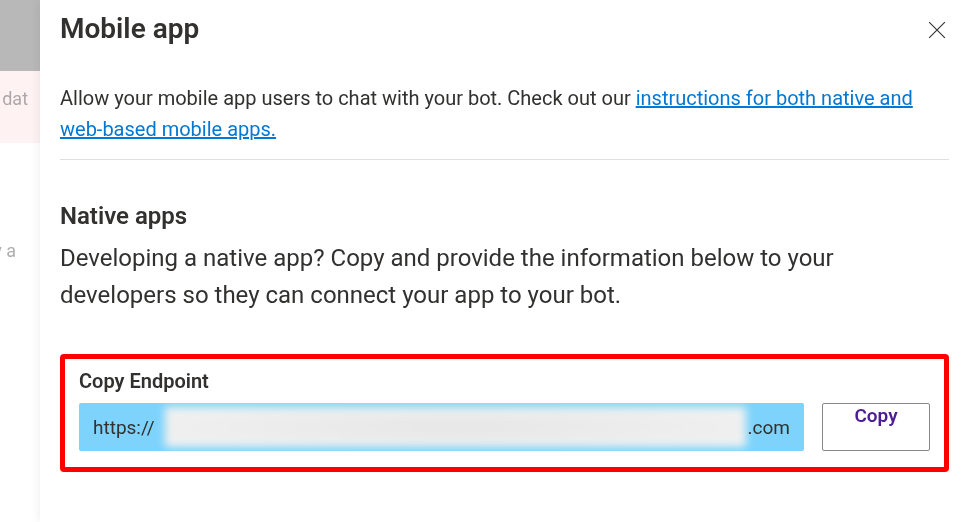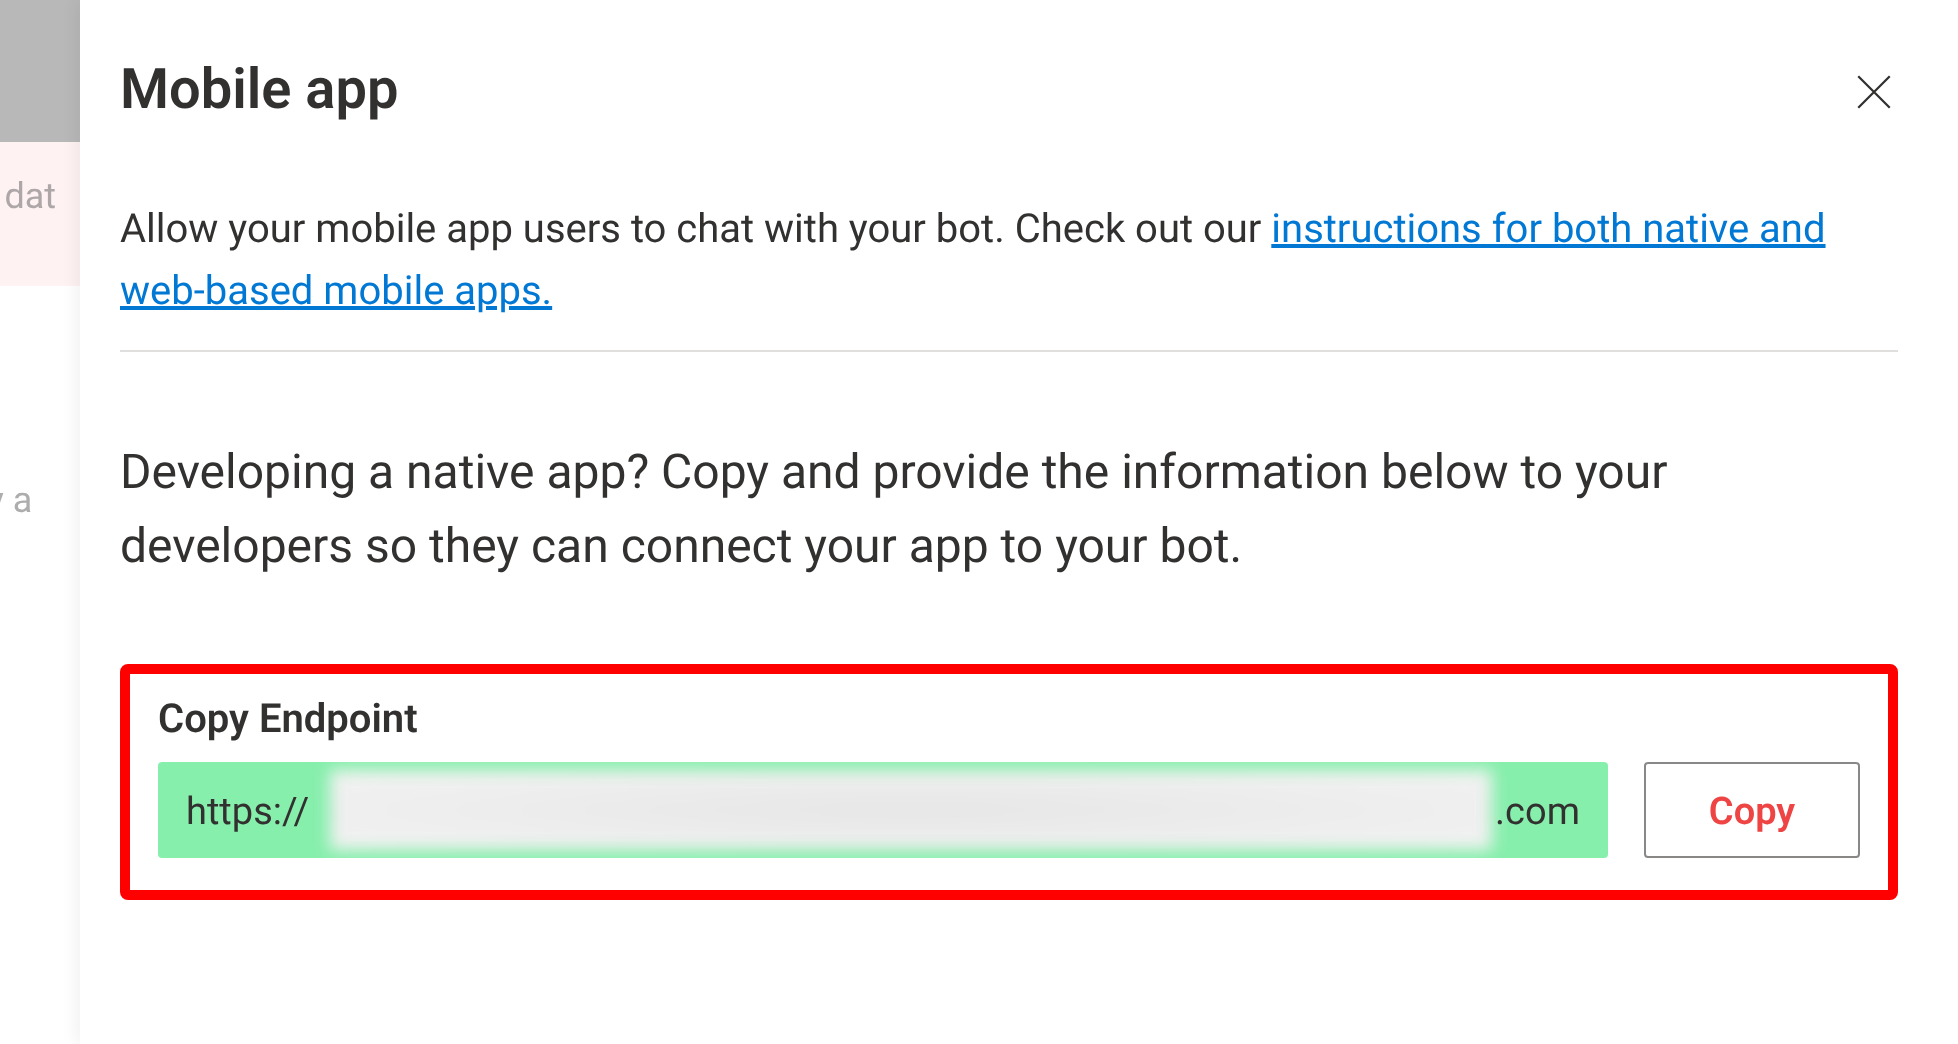--- a/index.html
+++ b/index.html
@@ -49,21 +49,21 @@
   .bg-text.t1 { left: -14px; top: 88px; }
   .bg-text.t2 { left: -26px; top: 240px; }
 
   
   .panel {
     position: absolute;
     left: 40px; top: 0;
     right: 0; bottom: 0;
     background: #ffffff;
     box-shadow: -2px 0 8px rgba(0,0,0,0.06);
-    padding: 22px 30px 20px 20px;
+    padding: 6px 30px 20px 20px;
   }
   .panel-header {
     display: flex;
     align-items: flex-start;
     justify-content: space-between;
   }
   .panel-title {
     font-size: 28px;
     font-weight: 600;
     margin: 6px 0 18px 0;
@@ -125,21 +125,21 @@
     margin-bottom: 10px;
     color: #323130;
   }
   .token-row {
     display: flex;
     align-items: stretch;
     gap: 18px;
   }
   .token-field {
     flex: 1;
-    background: #86efac;
+    background: #7dd3fc;
     border-radius: 2px;
     height: 48px;
     display: flex;
     align-items: center;
     padding: 0 14px;
     font-size: 19px;
     color: #323130;
     position: relative;
     overflow: hidden;
   }
@@ -156,23 +156,23 @@
     z-index: 1;
   }
   .copy-btn {
     width: 108px;
     height: 48px;
     border: 1px solid #8a8886;
     border-radius: 2px;
     background: #ffffff;
     font-size: 19px;
     font-weight: 600;
-    color: #ef4444;
-    display: flex;
-    align-items: center;
+    color: #4c1d95;
+    display: flex;
+    align-items: flex-start;
     justify-content: center;
     cursor: pointer;
   }
 </style>
 </head>
 <body>
 
 <div class="viewport">
 
   <div class="bg-left">
@@ -194,20 +194,21 @@
       </div>
     </div>
 
     <p class="panel-desc">
       <span>Allow your mobile app users to chat with your bot. Check out our </span><a href="#">instructions for both native and web-based mobile apps.</a>
     </p>
 
     <hr class="divider">
 
     <div class="section">
+      <div class="section-title">Native apps</div>
       <div class="section-desc">Developing a native app? Copy and provide the information below to your developers so they can connect your app to your bot.</div>
 
       <div class="token-box">
         <div class="token-label">Copy Endpoint</div>
         <div class="token-row">
           <div class="token-field">
             <span class="prefix">https://</span>
             <span class="blur"></span>
             <span class="suffix">.com</span>
           </div>

